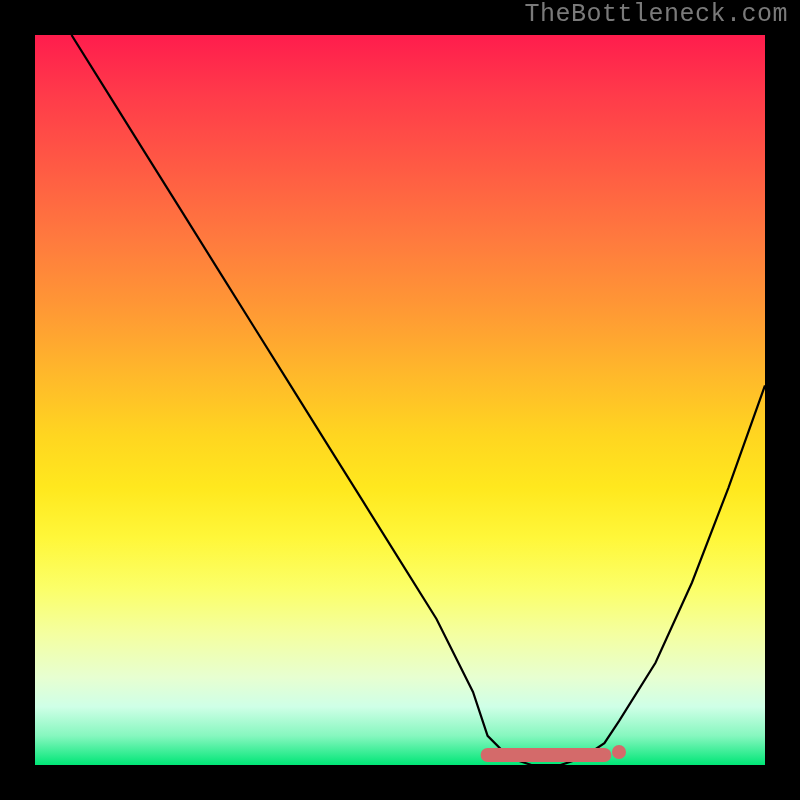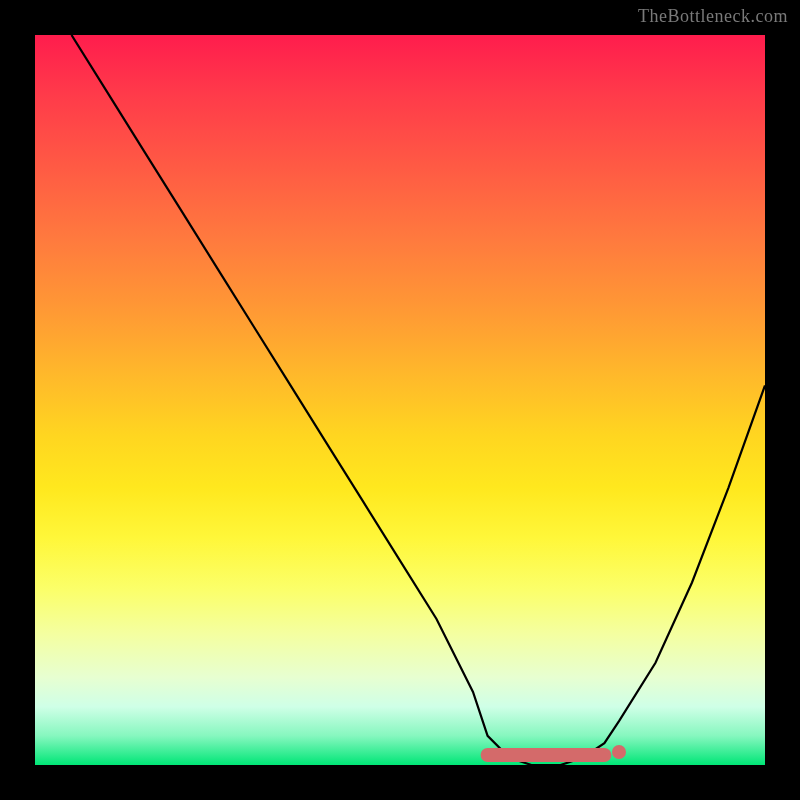--- a/index.html
+++ b/index.html
@@ -5,24 +5,24 @@
   * { margin: 0; padding: 0; box-sizing: border-box; }
   html, body { width: 800px; height: 800px; overflow: hidden; background: #000; }
   .stage {
     position: relative;
     width: 800px;
     height: 800px;
     background: #000;
   }
   .watermark {
     position: absolute;
-    top: 6px;
+    top: 0;
     right: 12px;
-    font-family: Liberation Serif, serif;
-    font-size: 18px;
+    font-family: Liberation Mono, monospace;
+    font-size: 25px;
     color: #7a7a7a;
     letter-spacing: 0.5px;
     z-index: 3;
   }
   .plot-area {
     position: absolute;
     left: 35px;
     top: 35px;
     width: 730px;
     height: 730px;

